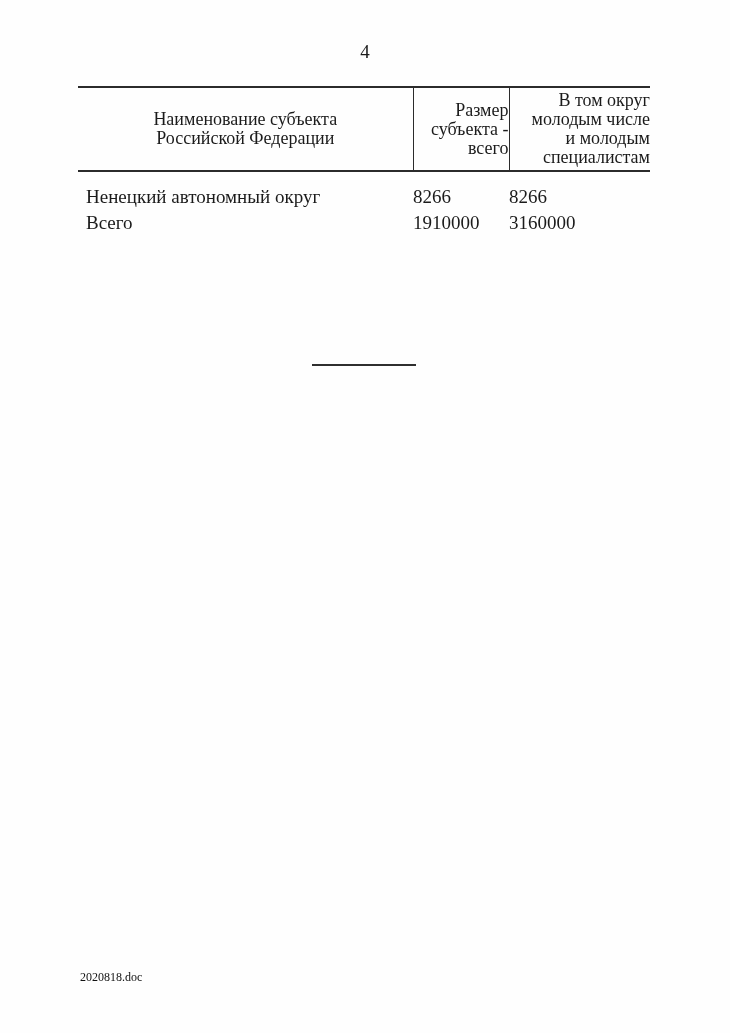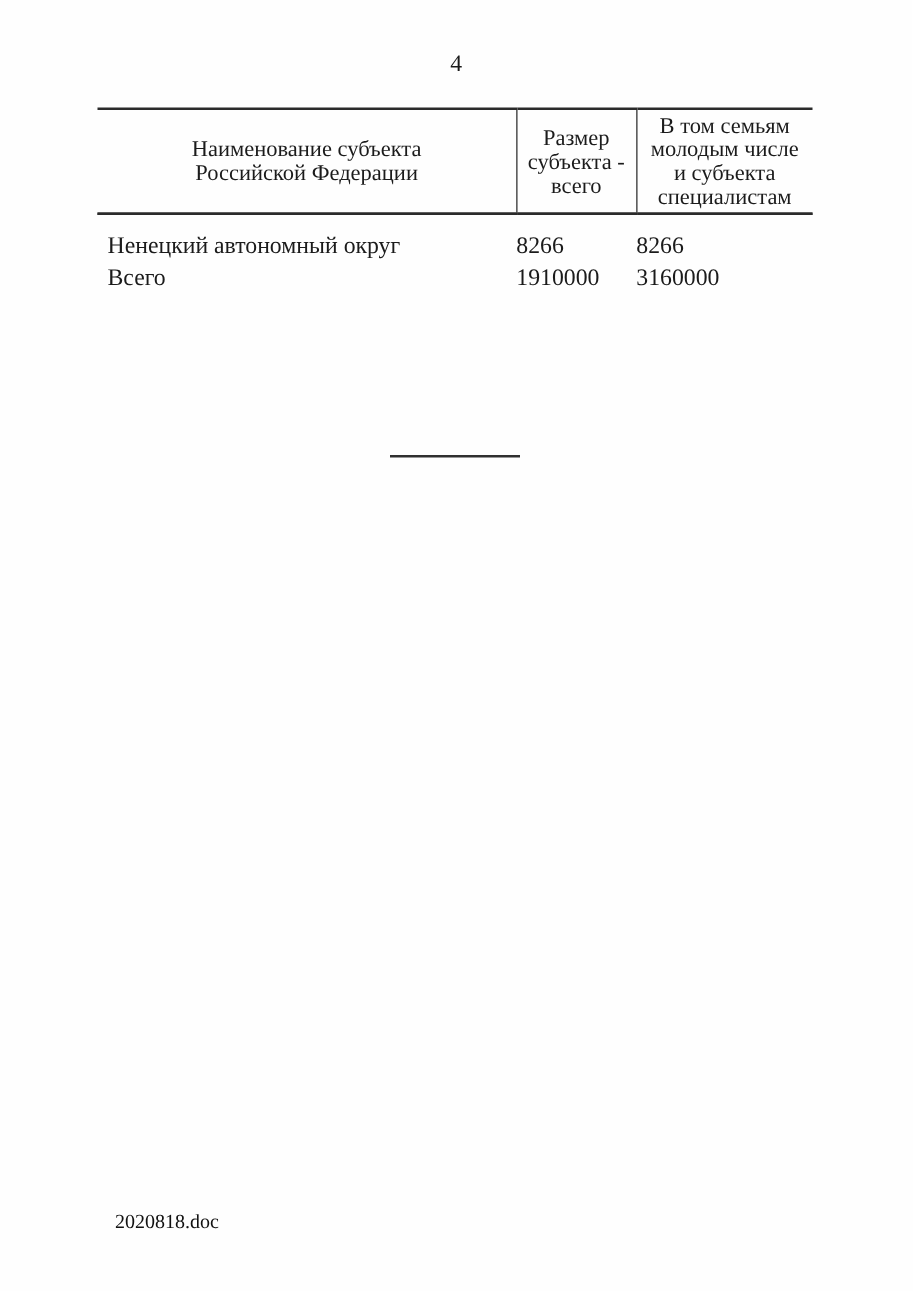--- a/index.html
+++ b/index.html
@@ -44,20 +44,21 @@
     height: 78px;
     vertical-align: middle;
     text-align: center;
     font-weight: normal;
     font-size: 18px;
     line-height: 19px;
     padding: 2px 0;
   }
   thead th.bordered-left {
     border-left: 1.5px solid #2b2b2b;
+    text-align: right;
   }
   .hline { display: block; }
 
   tbody td {
     padding: 4px 0 0 0;
     line-height: 22px;
     vertical-align: top;
   }
   tbody tr.first-row td { padding-top: 14px; }
   td.region-cell { text-align: left; padding-left: 8px; padding-right: 4px; }
@@ -66,23 +67,23 @@
   .separator {
     position: absolute;
     left: 312px;
     top: 364px;
     width: 104px;
     height: 2px;
     background: #2f2f2f;
   }
   .footer-filename {
     position: absolute;
-    left: 92px;
+    left: 80px;
     top: 971px;
-    font-size: 16px;
+    font-size: 12px;
     line-height: 13px;
     color: #111;
   }
 </style>
 </head>
 <body>
 
 <div class="page">
 
   <div class="page-number">4</div>
@@ -98,23 +99,23 @@
         <th>
           <span class="hline">Наименование субъекта</span>
           <span class="hline">Российской Федерации</span>
         </th>
         <th class="bordered-left">
           <span class="hline">Размер</span>
           <span class="hline">субъекта -</span>
           <span class="hline">всего</span>
         </th>
         <th class="bordered-left">
-          <span class="hline">В том семьям</span>
+          <span class="hline">В том округ</span>
           <span class="hline">молодым числе</span>
-          <span class="hline">и субъекта</span>
+          <span class="hline">и молодым</span>
           <span class="hline">специалистам</span>
         </th>
       </tr>
     </thead>
     <tbody>
       <tr class="first-row">
         <td class="region-cell">Ненецкий автономный округ</td>
         <td class="num-cell">8266</td>
         <td class="num-cell">8266</td>
       </tr>

